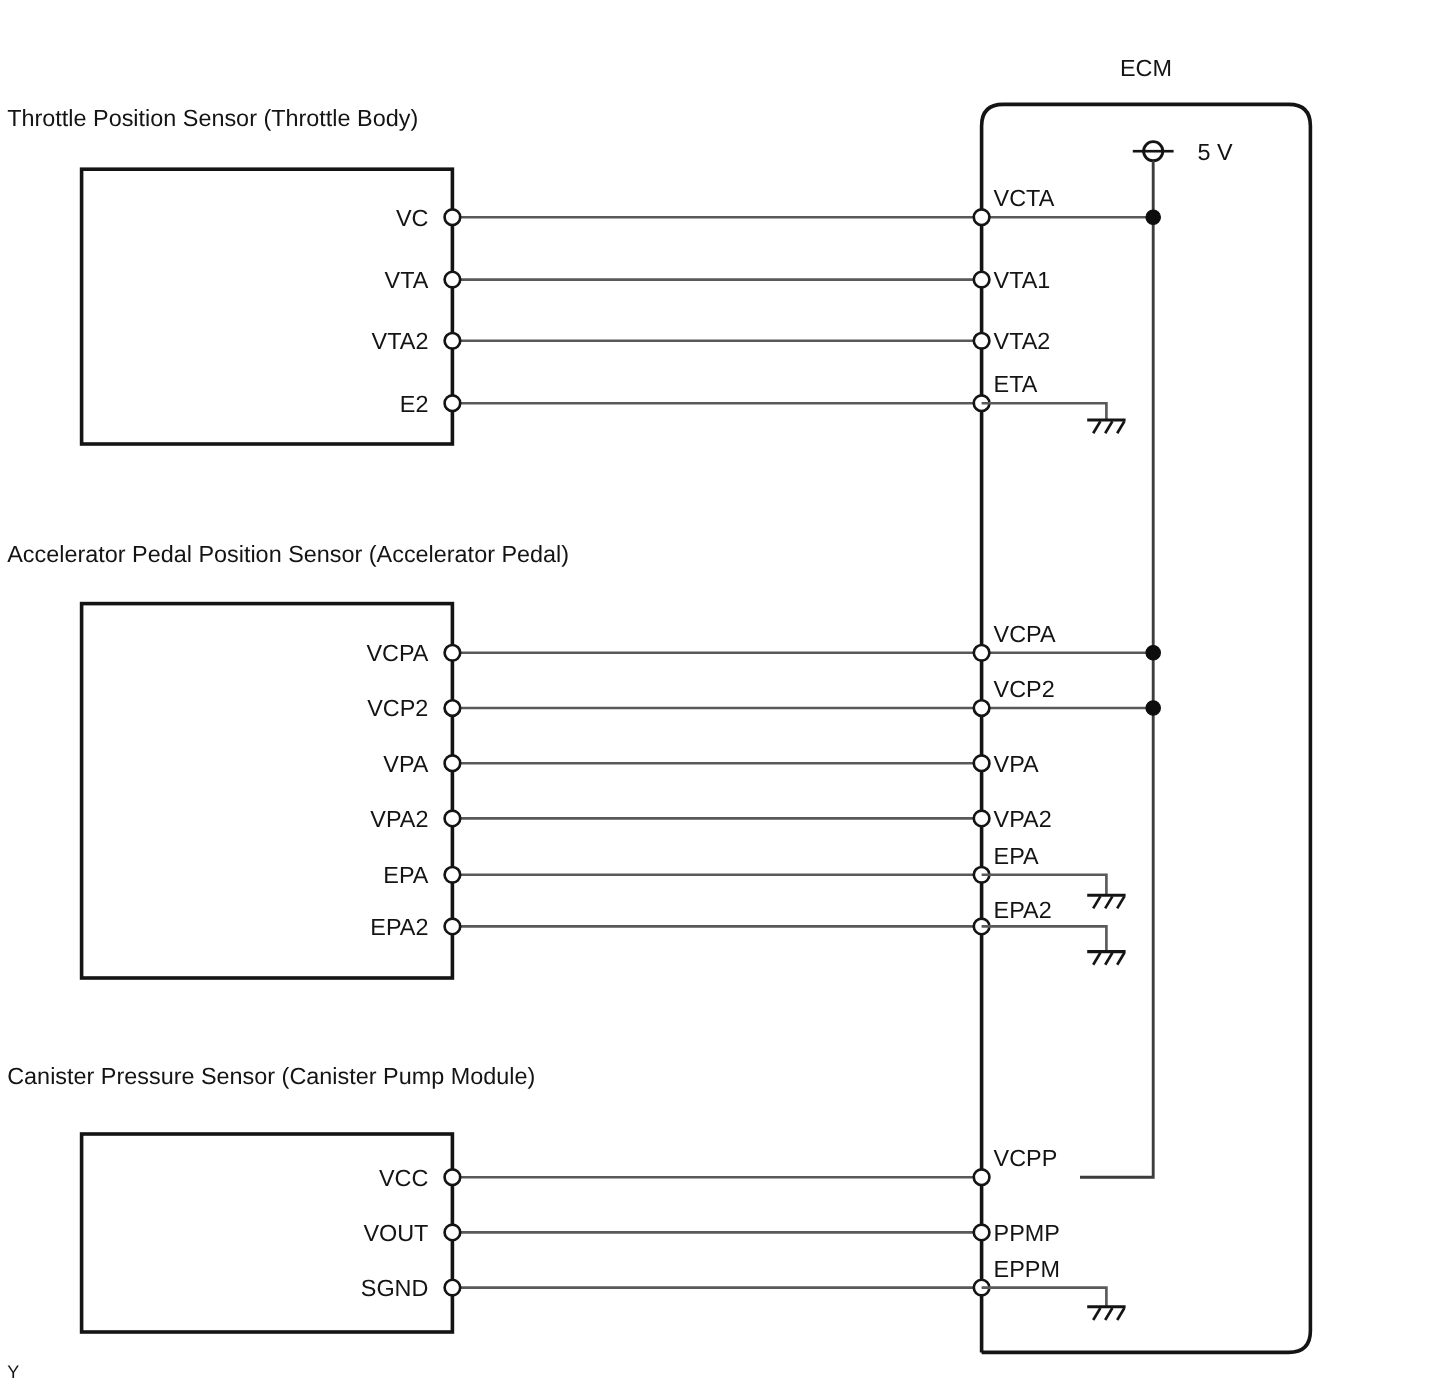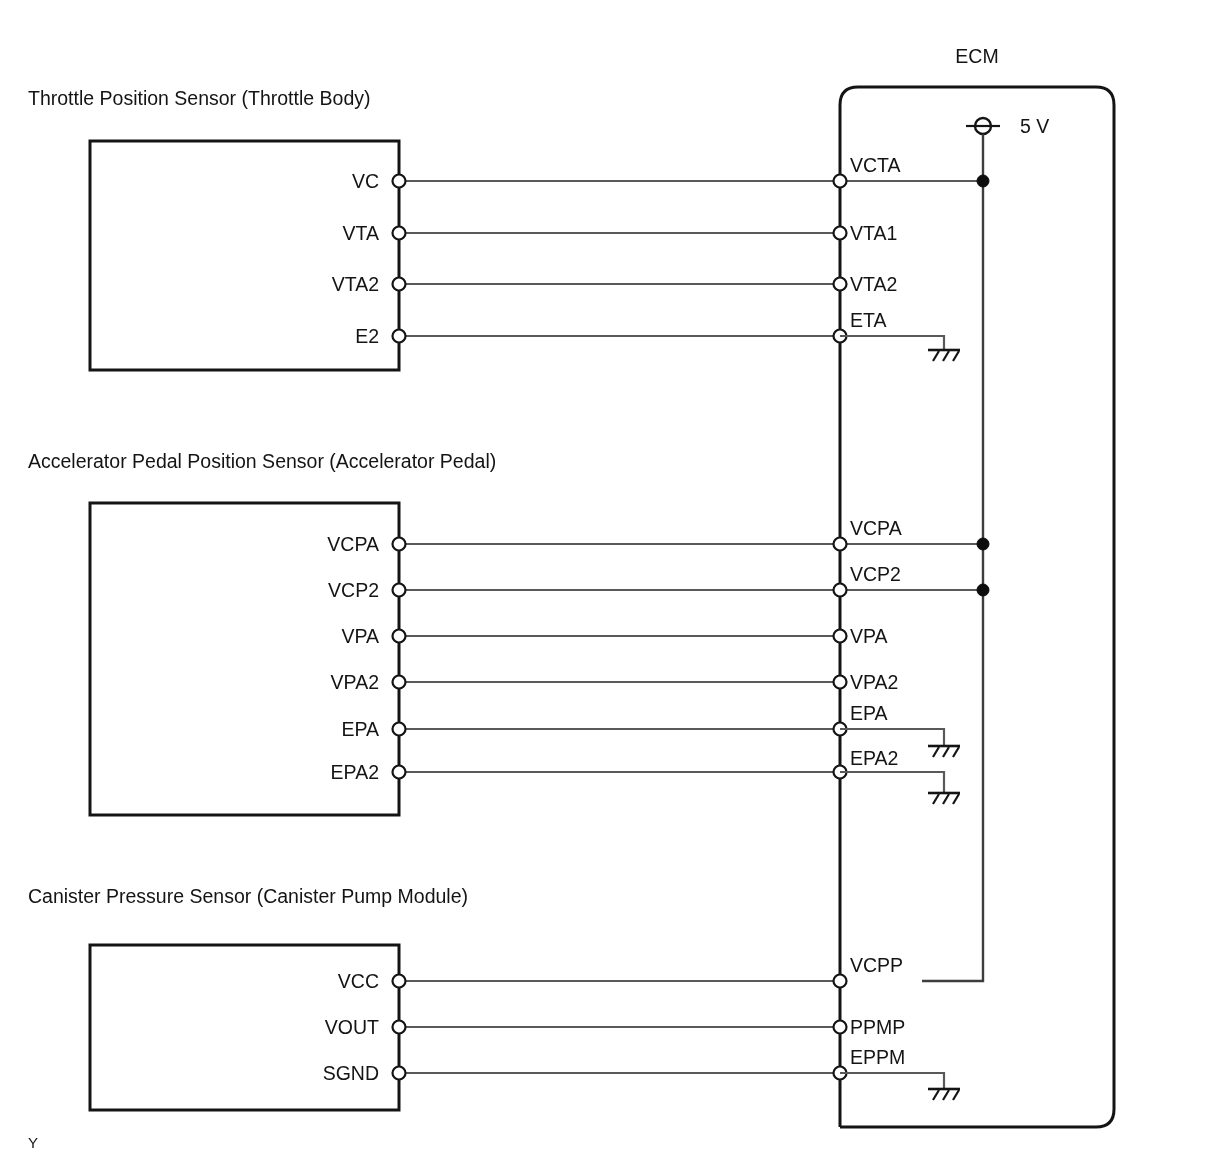--- a/index.html
+++ b/index.html
@@ -12,21 +12,20 @@
     width: 1210px;
     height: 1156px;
     font-family: "Liberation Sans", sans-serif;
     color: #1a1a1a;
     overflow: hidden;
   }
   #diagram-root {
     position: relative;
     width: 1023px;
     height: 1156px;
-    margin-left: 22px;
   }
   svg#wiring-svg {
     display: block;
     width: 1210px;
     height: 1156px;
   }
   .sec-title {
     font-family: "Liberation Sans", sans-serif;
     font-size: 19.5px;
     fill: #141414;

